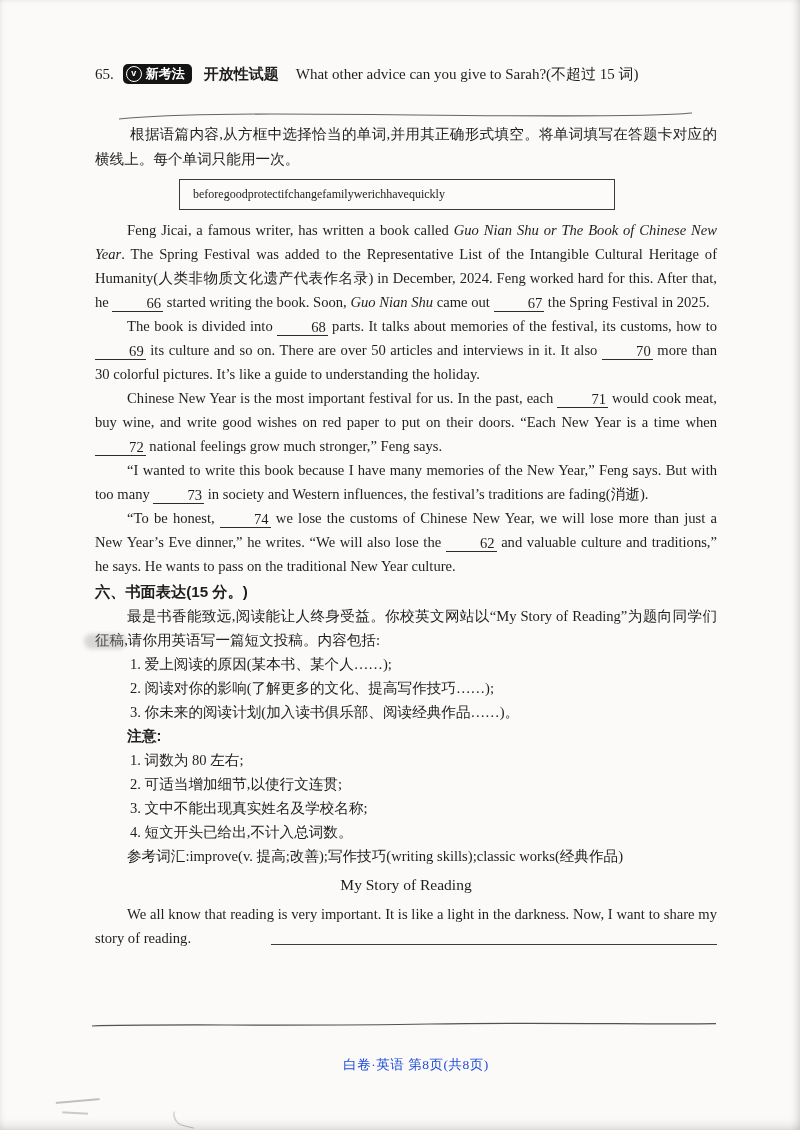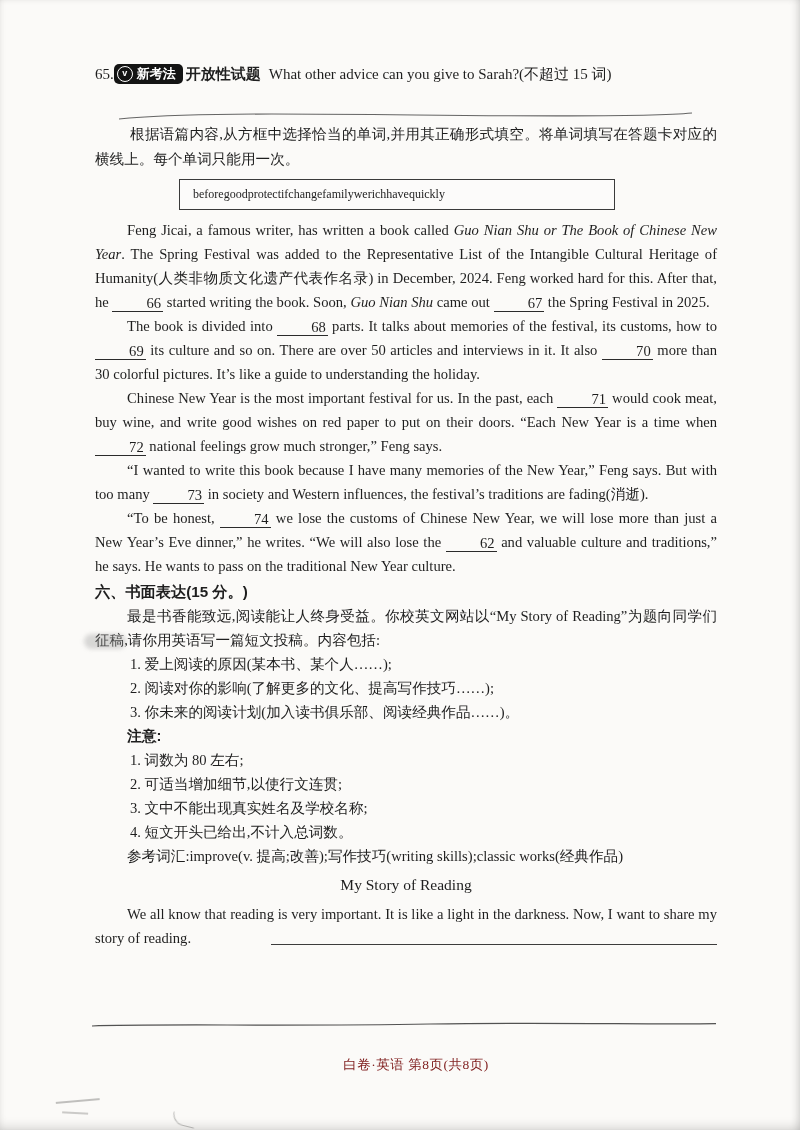--- a/index.html
+++ b/index.html
@@ -7,21 +7,21 @@
     position:relative;width:800px;height:1130px;margin:0 auto;
     background:#fbfaf8;overflow:hidden;color:#1e1e1e;
     font-family:"Liberation Serif","DejaVu Serif",serif;
     box-shadow:inset -7px 0 9px -5px rgba(0,0,0,.16),
                inset 0 -9px 11px -6px rgba(0,0,0,.14),
                inset 5px 0 7px -5px rgba(0,0,0,.07),
                inset 0 5px 7px -5px rgba(0,0,0,.05);
   }
   .content{position:absolute;left:95px;top:62px;width:622px;}
   
-  .q65{display:flex;align-items:center;font-size:15px;line-height:24px;white-space:nowrap;}
+  .q65{display:flex;align-items:center;gap:9px;font-size:15px;line-height:24px;white-space:nowrap;}
   .qnum{font-size:15px;}
   .badge{
     display:inline-flex;align-items:center;gap:4px;background:#141414;color:#fff;
     border-radius:5px;padding:1px 7px 2px 3px;
     font-family:"Liberation Sans","DejaVu Sans",sans-serif;font-weight:bold;font-size:13px;line-height:17px;
   }
   .badge .bicon{
     width:14px;height:14px;border-radius:50%;background:#141414;border:1.4px solid #fff;
     display:inline-flex;align-items:center;justify-content:center;
     color:#fff;font-size:9px;font-weight:bold;line-height:1;
@@ -54,21 +54,21 @@
   .notice{font-family:"Liberation Sans","DejaVu Sans",sans-serif;font-weight:bold;
           font-size:14.8px;line-height:24px;padding-left:32px;margin:0;}
   .refline{font-size:14.6px;line-height:24px;padding-left:32px;margin:0;}
   .essay-title{font-size:15.5px;font-weight:normal;text-align:center;line-height:24px;margin:5px;}
   .opening{position:relative;font-size:14.6px;line-height:24px;text-align:justify;text-indent:2.2em;margin:0;}
   .answer-line-inline{position:absolute;left:176px;right:0;top:42px;border-top:1.1px solid #3c3c3c;}
   
   .bottom-rule{position:absolute;left:90px;top:1018px;}
   .footer{
     position:absolute;top:1056px;left:0;right:0;text-align:center;padding-left:32px;
-    font-size:13.5px;letter-spacing:.5px;color:#7f1d1d;
+    font-size:13.5px;letter-spacing:.5px;color:#1d4ed8;
   }
   
   .smudge-h6{position:absolute;left:84px;top:634px;width:42px;height:15px;border-radius:8px;
              background:rgba(150,150,148,.35);filter:blur(2px);}
   .mark-a{position:absolute;left:56px;top:1100px;width:44px;height:6px;
           border-top:2px solid rgba(120,120,118,.45);transform:rotate(-5deg);filter:blur(.6px);}
   .mark-b{position:absolute;left:62px;top:1112px;width:26px;height:5px;
           border-top:2px solid rgba(130,130,128,.4);transform:rotate(3deg);filter:blur(.7px);}
   .mark-c{position:absolute;left:172px;top:1114px;width:22px;height:10px;
           border:1.6px solid rgba(110,110,108,.45);border-color:transparent transparent rgba(110,110,108,.45) rgba(110,110,108,.45);

